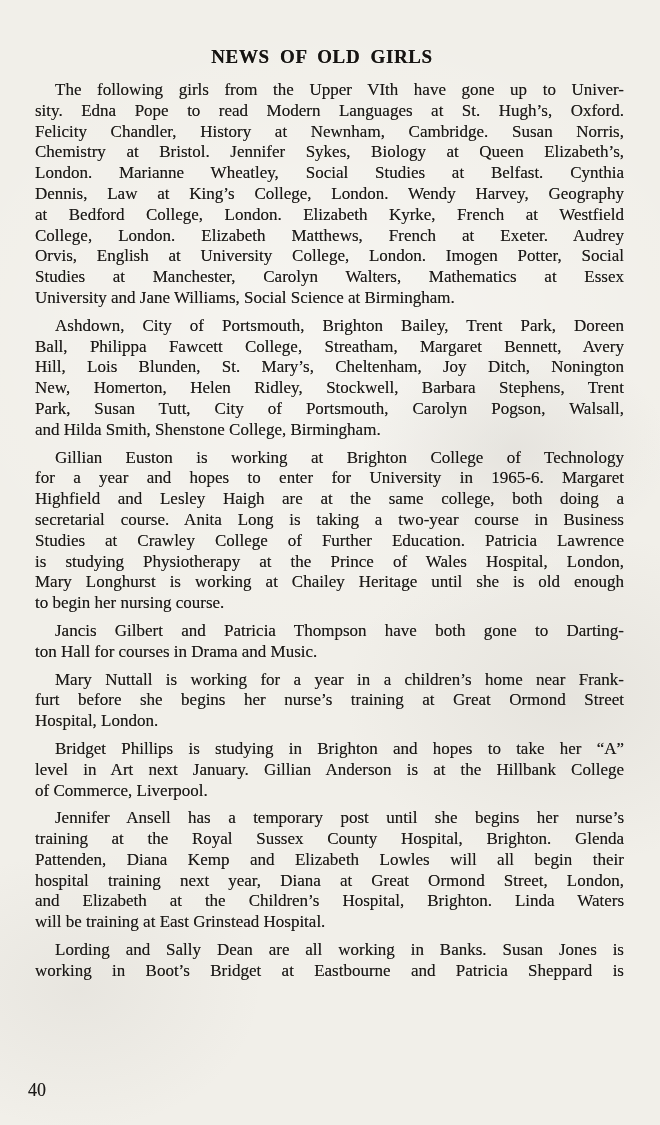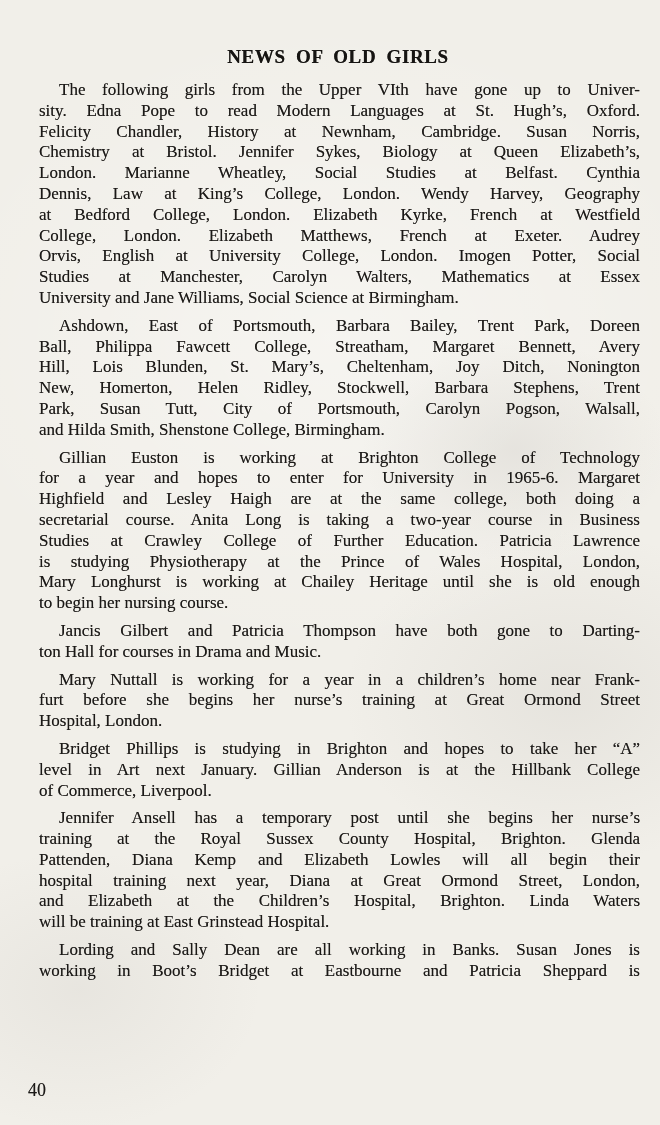--- a/index.html
+++ b/index.html
@@ -15,36 +15,36 @@
       radial-gradient(ellipse 220px 160px at 78% 40%, rgba(150,145,138,0.14), transparent 70%),
       radial-gradient(ellipse 320px 240px at 86% 62%, rgba(150,145,138,0.12), transparent 70%),
       radial-gradient(ellipse 260px 200px at 12% 88%, rgba(150,145,138,0.10), transparent 70%),
       radial-gradient(ellipse 500px 400px at 50% 30%, rgba(255,255,255,0.35), transparent 80%),
       #f1efe9;
     color: #1b1917;
     font-family: "Liberation Serif", "DejaVu Serif", serif;
   }
   .content {
     position: absolute;
-    left: 36px;
+    left: 20px;
     top: 46px;
     width: 604px;
   }
   .title {
     margin: 0 0 12px 0;
     font-size: 19px;
     font-weight: bold;
     text-align: center;
     letter-spacing: 0.6px;
     word-spacing: 5px;
     color: #161412;
     text-shadow: 0 0 0.4px rgba(20,18,16,0.7);
   }
   .para {
-    margin: 0 0 7px 3px;
+    margin: 0 0 7px 15px;
     font-size: 17px;
     line-height: 20.8px;
     text-shadow: 0 0 0.4px rgba(25,22,20,0.55);
   }
   .para .line {
     text-align: justify;
     text-align-last: justify;
   }
   .para .line:first-child {
     text-indent: 20px;
@@ -77,21 +77,21 @@
           <div class="line">Chemistry at Bristol. Jennifer Sykes, Biology at Queen Elizabeth’s,</div>
           <div class="line">London. Marianne Wheatley, Social Studies at Belfast. Cynthia</div>
           <div class="line">Dennis, Law at King’s College, London. Wendy Harvey, Geography</div>
           <div class="line">at Bedford College, London. Elizabeth Kyrke, French at Westfield</div>
           <div class="line">College, London. Elizabeth Matthews, French at Exeter. Audrey</div>
           <div class="line">Orvis, English at University College, London. Imogen Potter, Social</div>
           <div class="line">Studies at Manchester, Carolyn Walters, Mathematics at Essex</div>
           <div class="line">University and Jane Williams, Social Science at Birmingham.</div>
         </div>
         <div class="para">
-          <div class="line">Ashdown, East of Portsmouth, Barbara Bailey, Trent Park, Doreen</div>
+          <div class="line">Ashdown, City of Portsmouth, Brighton Bailey, Trent Park, Doreen</div>
           <div class="line">Ball, Philippa Fawcett College, Streatham, Margaret Bennett, Avery</div>
           <div class="line">Hill, Lois Blunden, St. Mary’s, Cheltenham, Joy Ditch, Nonington</div>
           <div class="line">New, Homerton, Helen Ridley, Stockwell, Barbara Stephens, Trent</div>
           <div class="line">Park, Susan Tutt, City of Portsmouth, Carolyn Pogson, Walsall,</div>
           <div class="line">and Hilda Smith, Shenstone College, Birmingham.</div>
         </div>
         <div class="para">
           <div class="line">Gillian Euston is working at Brighton College of Technology</div>
           <div class="line">for a year and hopes to enter for University in 1965-6. Margaret</div>
           <div class="line">Highfield and Lesley Haigh are at the same college, both doing a</div>

